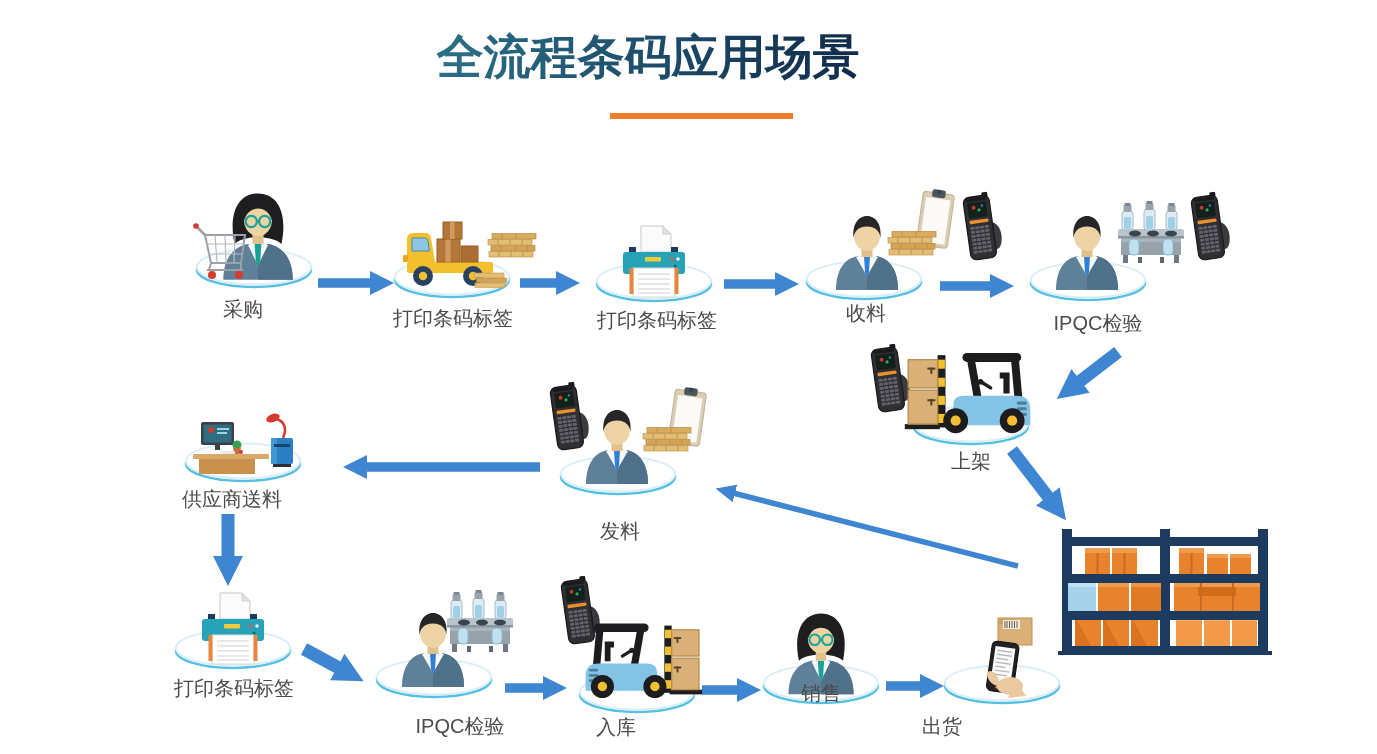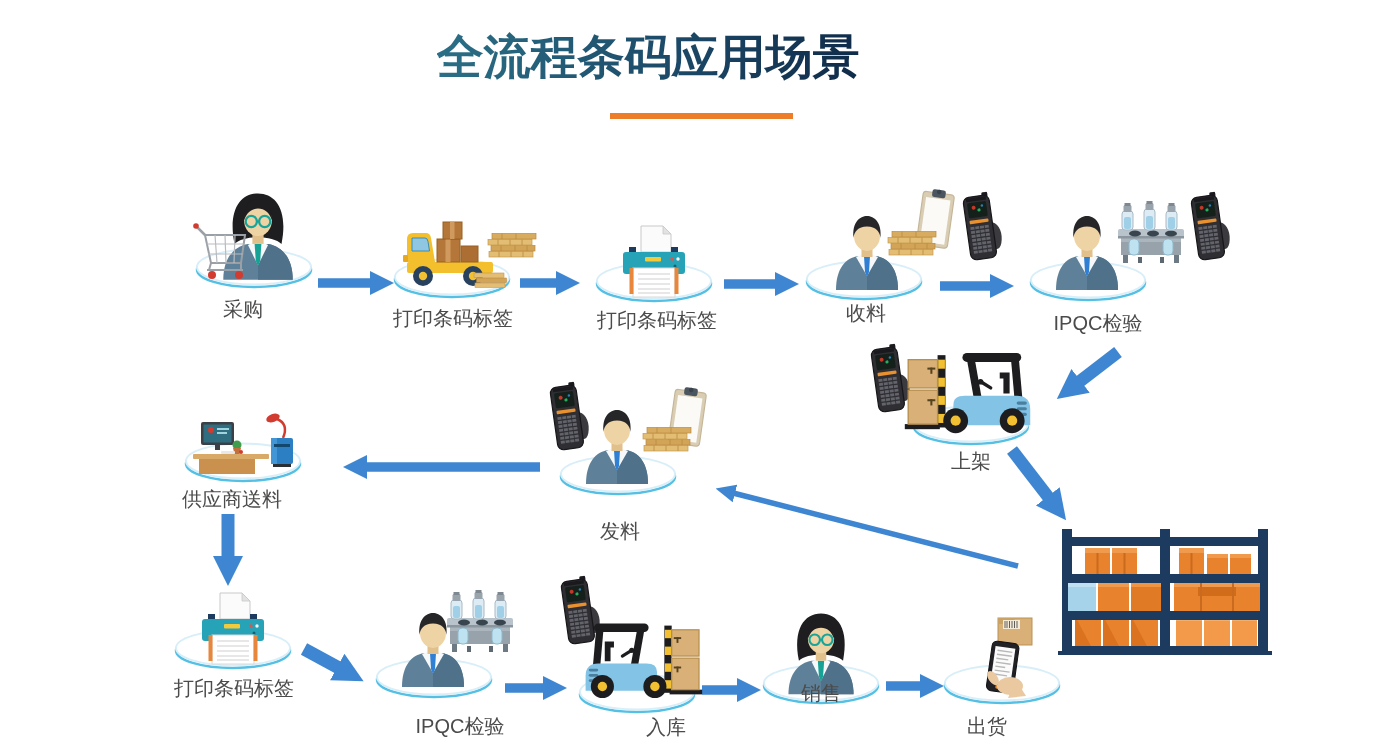--- a/index.html
+++ b/index.html
@@ -437,16 +437,16 @@
   <div class="node-label" style="left:243px;top:296px">采购</div>
   <div class="node-label" style="left:453px;top:305px">打印条码标签</div>
   <div class="node-label" style="left:657px;top:307px">打印条码标签</div>
   <div class="node-label" style="left:866px;top:300px">收料</div>
   <div class="node-label" style="left:1098px;top:310px">IPQC检验</div>
   <div class="node-label" style="left:971px;top:448px">上架</div>
   <div class="node-label" style="left:620px;top:518px">发料</div>
   <div class="node-label" style="left:232px;top:486px">供应商送料</div>
   <div class="node-label" style="left:234px;top:675px">打印条码标签</div>
   <div class="node-label" style="left:460px;top:713px">IPQC检验</div>
-  <div class="node-label" style="left:666px;top:714px">入库</div>
+  <div class="node-label" style="left:616px;top:714px">入库</div>
   <div class="node-label" style="left:821px;top:680px">销售</div>
-  <div class="node-label" style="left:987px;top:713px">出货</div>
+  <div class="node-label" style="left:942px;top:713px">出货</div>
 </div>
 
 </body></html>

